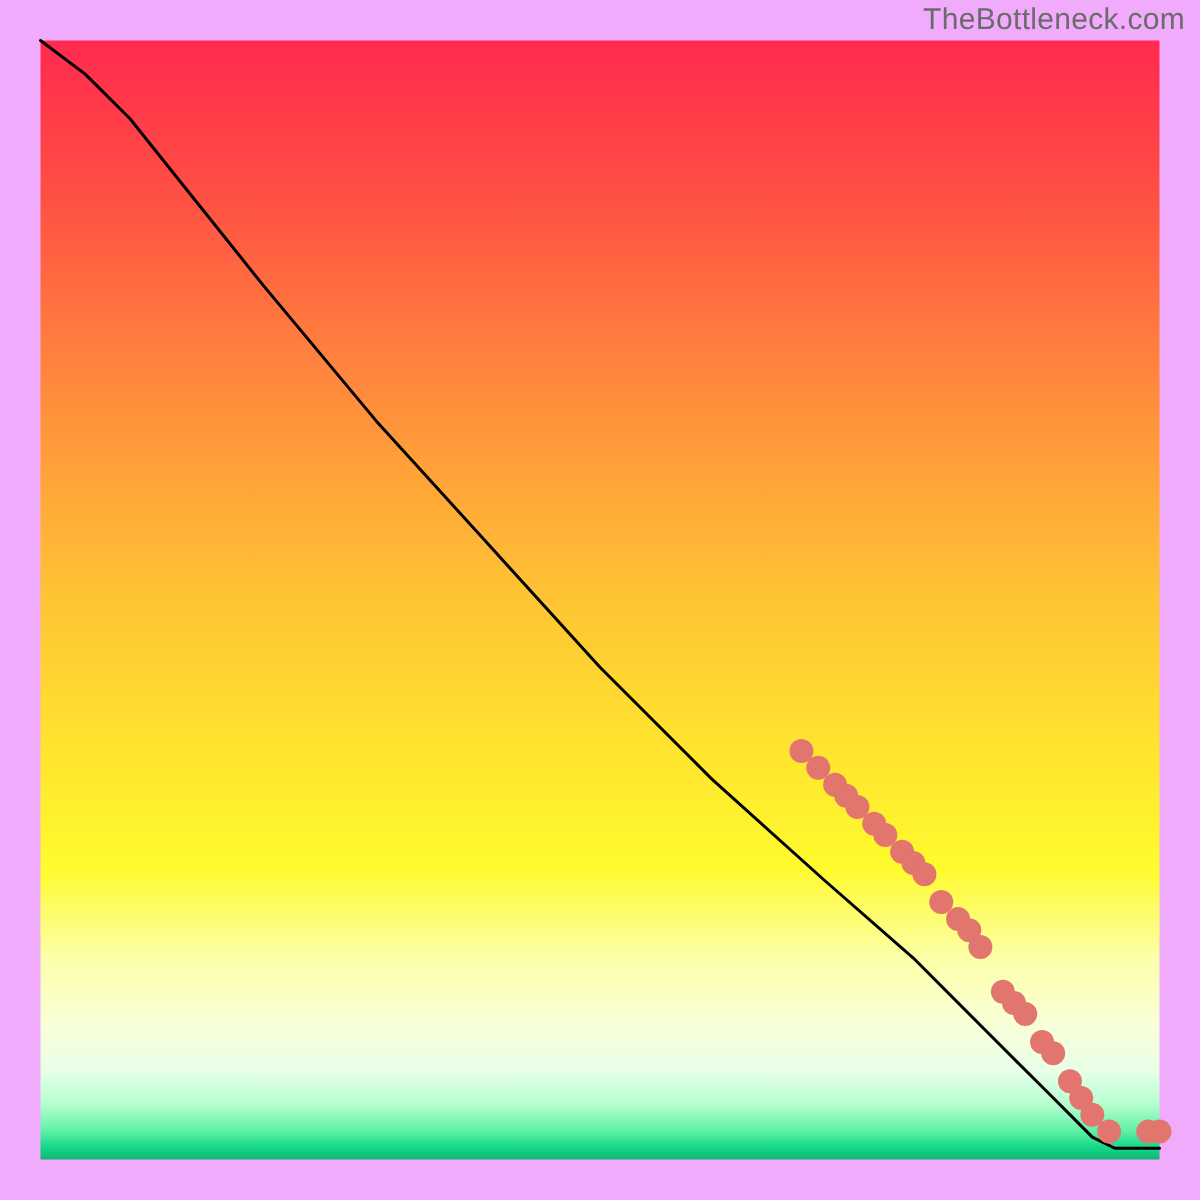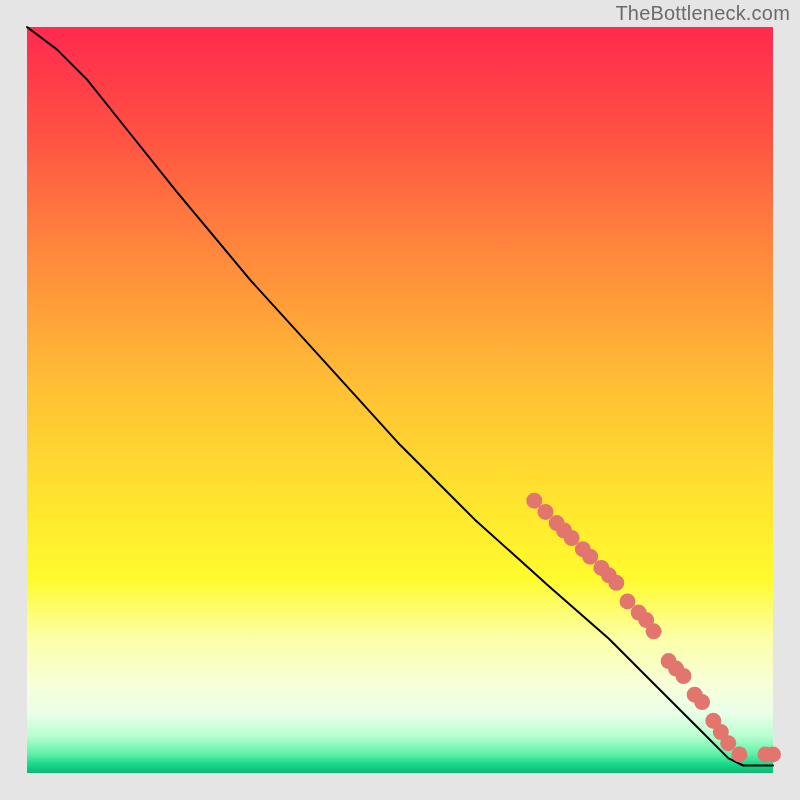--- a/index.html
+++ b/index.html
@@ -8,21 +8,21 @@
     width: 800px;
     height: 800px;
     background: #000;
     font-family: Arial, Helvetica, sans-serif;
     overflow: hidden;
   }
   .frame {
     position: relative;
     width: 800px;
     height: 800px;
-    background: #e5e5e5;
+    background: #f0abfc;
   }
   .attribution {
     position: absolute;
     top: 2px;
     right: 10px;
     color: #6b6b6b;
     font-size: 20px;
     font-weight: 500;
     letter-spacing: 0.2px;
     z-index: 10;

